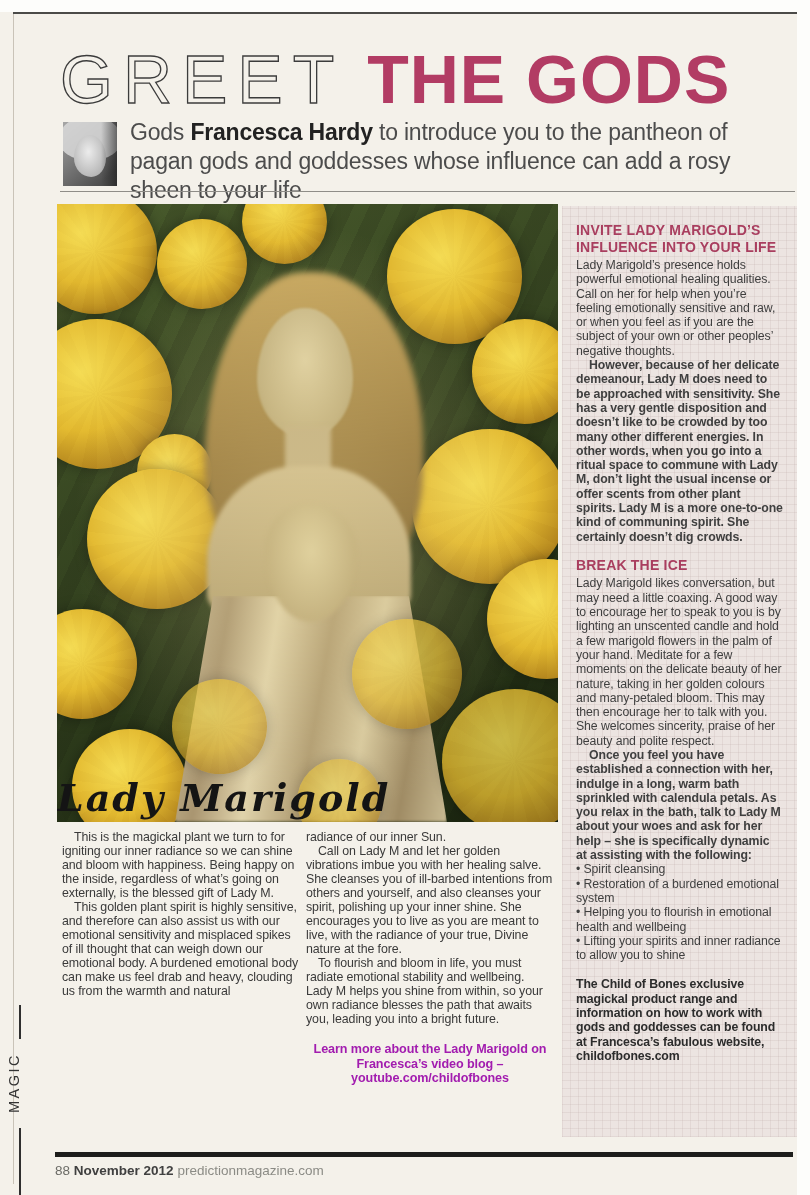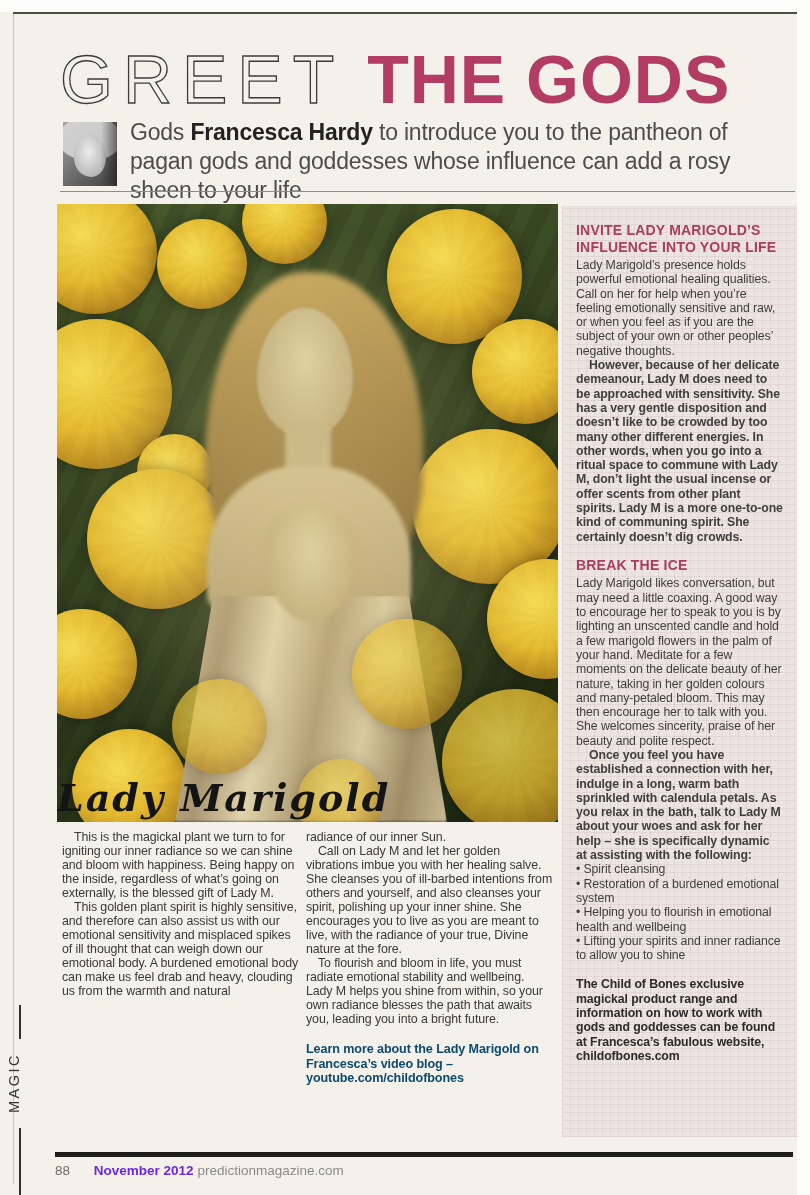--- a/index.html
+++ b/index.html
@@ -75,34 +75,34 @@
   .sidebar .mt{margin-top:13px;}
   .sidebar .note{margin-top:15px;font-weight:700;color:#2c2c2c;}
 
   
   .article{position:absolute;left:62px;top:830px;width:492px;height:312px;}
   .col{position:absolute;top:0;}
   .col1{left:0;width:238px;}
   .col2{left:244px;width:248px;}
   .col p{margin:0;font-size:12.4px;line-height:14px;color:#3a3a3a;letter-spacing:-.1px;}
   .col .ind{text-indent:12px;}
-  .col .cta{margin-top:16px;font-weight:700;color:#0c4a6e;font-size:12.6px;line-height:14.6px;}
+  .col .cta{margin-top:16px;font-weight:700;color:#a21caf;font-size:12.6px;line-height:14.6px;text-align:center;}
 
   
   .rail-line{position:absolute;left:19px;width:2px;background:#2f2f2f;}
   .rail-seg1{top:1005px;height:34px;}
   .rail-seg2{top:1128px;height:67px;}
   .rail-text{position:absolute;left:6px;top:1044px;width:28px;height:78px;
         writing-mode:vertical-rl;transform:rotate(180deg);
         font-size:14.5px;letter-spacing:2.5px;color:#333;text-align:center;}
 
   
   .footer-rule{position:absolute;left:55px;top:1152px;width:738px;height:5px;background:#1d1d1b;}
   .footer-text{position:absolute;left:55px;top:1163px;margin:0;font-size:13.5px;color:#6b6b66;}
-  .footer-text strong{color:#6d28d9;margin-left:20px;}
+  .footer-text strong{color:#404040;}
   .footer-text .site{color:#8b8b85;}
 </style>
 </head>
 <body>
 
 <div class="page">
   <div class="strip-top"></div>
   <div class="strip-right"></div>
   <div class="top-rule"></div>
   <div class="left-border"></div>

